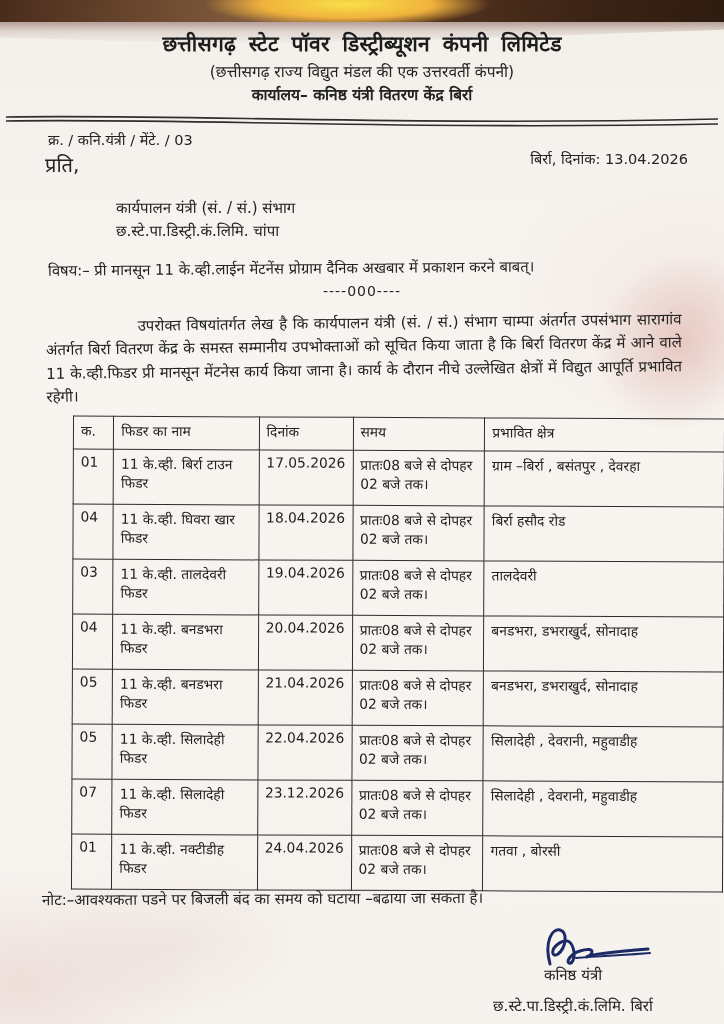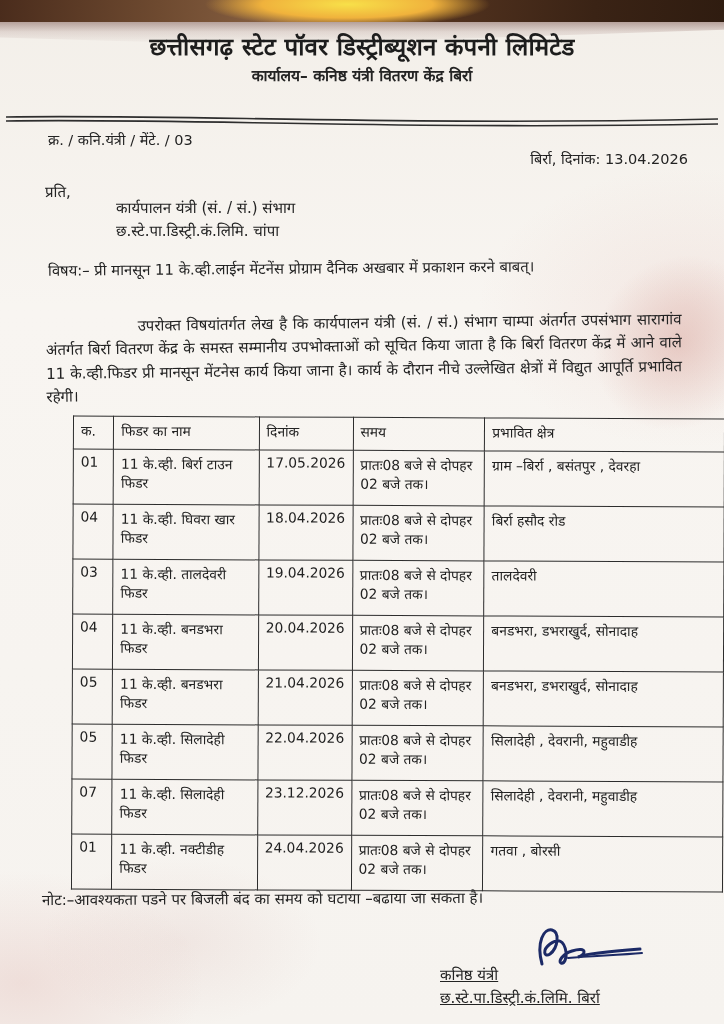--- a/index.html
+++ b/index.html
@@ -31,27 +31,27 @@
     position:absolute;top:22px;left:0;width:724px;height:22px;
     background:linear-gradient(180deg, rgba(130,95,88,0.55) 0%, rgba(170,140,135,0.25) 45%, rgba(200,185,180,0) 100%);
     clip-path:polygon(0 0,100% 0,100% 35%, 55% 85%, 30% 100%, 0 70%);
   }
   .smudge-right{
     position:absolute;right:-40px;top:248px;width:170px;height:190px;
     background:radial-gradient(ellipse, rgba(205,138,128,0.35), transparent 68%);
     transform:rotate(38deg);
   }
   .letterhead{position:absolute;top:32px;left:0;width:724px;text-align:center;line-height:1.3;}
-  .company{font-size:24px;font-weight:bold;letter-spacing:0.2px;color:#1d1d1d;}
+  .company{font-size:21px;font-weight:bold;letter-spacing:0.2px;color:#1d1d1d;font-family:Liberation Mono, monospace;}
   .subtitle{font-size:15.5px;margin-top:3px;color:#242424;}
   .office{font-size:15.5px;font-weight:600;margin-top:3px;color:#242424;}
   .double-rule{position:absolute;top:112px;left:0;}
   .ref-line{position:absolute;left:48px;top:129px;font-size:14.5px;}
   .date-line{position:absolute;right:36px;top:148px;font-size:14.5px;}
-  .to-label{position:absolute;left:45px;top:181px;font-size:15px;}
+  .to-label{position:absolute;left:45px;top:151px;font-size:20px;}
   .recipient{position:absolute;left:116px;top:197px;font-size:15px;line-height:1.5;}
   .subject-line{position:absolute;left:48px;top:257px;width:630px;font-size:14.8px;transform:rotate(-0.5deg);}
   .separator{position:absolute;left:0;top:283px;width:724px;text-align:center;font-size:14px;letter-spacing:1px;}
   .body-para{
     position:absolute;left:46px;top:312px;width:636px;
     font-size:15px;line-height:1.55;text-align:justify;
     text-indent:92px;transform:rotate(-0.7deg);
   }
   .maint-table{
     position:absolute;left:72px;top:417px;
@@ -63,54 +63,56 @@
     padding:4px 7px;vertical-align:top;text-align:left;font-weight:normal;
   }
   .maint-table th{height:24px;white-space:nowrap;}
   .maint-table td{height:46px;}
   .col-sno{width:26px;}
   .col-feeder{width:136px;}
   .col-date{width:70px;white-space:nowrap;margin-left:31px;}
   .col-time{width:124px;border-radius:8px;}
   .col-area{width:240px;}
   .note-line{position:absolute;left:42px;top:888px;font-size:15px;transform:rotate(-0.3deg);}
-  .sign-block{position:absolute;right:34px;top:922px;width:250px;text-decoration:underline;}
+  .sign-block{position:absolute;right:26px;top:922px;width:250px;text-align:center;}
   .sign-mark{display:block;margin:0 auto -6px 88px;}
   .sign-title{font-size:15px;margin-top:0;}
-  .sign-org{font-size:15px;margin-top:3px;white-space:nowrap;}
+  .sign-org{font-size:15px;margin-top:11px;white-space:nowrap;}
 </style>
 </head>
 <body>
 
 <div class="page">
 
   <div class="scan-band"></div>
   <div class="scan-band-fade"></div>
   <div class="smudge-right"></div>
 
   <div class="letterhead">
     <div class="company">छत्तीसगढ़ स्टेट पॉवर डिस्ट्रीब्यूशन कंपनी लिमिटेड</div>
+    <div class="subtitle">(छत्तीसगढ़ राज्य विद्युत मंडल की एक उत्तरवर्ती कंपनी)</div>
     <div class="office">कार्यालय– कनिष्ठ यंत्री वितरण केंद्र बिर्रा</div>
   </div>
 
   <svg class="double-rule" width="724" height="20" viewBox="0 0 724 20">
     <path d="M6,5 C180,2 400,14 718,7" stroke="#2e2e2e" stroke-width="1.6" fill="none"></path>
     <path d="M6,9 C180,6 400,18 718,12" stroke="#2e2e2e" stroke-width="1.6" fill="none"></path>
   </svg>
 
   <div class="ref-line">क्र. / कनि.यंत्री /  मेंटे. / 03</div>
   <div class="date-line">बिर्रा, दिनांक: 13.04.2026</div>
   <div class="to-label">प्रति,</div>
 
   <div class="recipient">
     <div>कार्यपालन यंत्री (सं. / सं.) संभाग</div>
     <div>छ.स्टे.पा.डिस्ट्री.कं.लिमि. चांपा</div>
   </div>
 
   <div class="subject-line">विषय:– प्री मानसून 11 के.व्ही.लाईन मेंटनेंस प्रोग्राम दैनिक अखबार में प्रकाशन करने बाबत्।</div>
+  <div class="separator">----000----</div>
 
   <div class="body-para">उपरोक्त विषयांतर्गत लेख है कि कार्यपालन यंत्री (सं. / सं.) संभाग चाम्पा अंतर्गत उपसंभाग सारागांव अंतर्गत बिर्रा वितरण केंद्र के समस्त सम्मानीय उपभोक्ताओं को सूचित किया जाता है कि बिर्रा वितरण केंद्र में आने वाले 11 के.व्ही.फिडर प्री मानसून मेंटनेस कार्य किया जाना है। कार्य के दौरान नीचे उल्लेखित क्षेत्रों में विद्युत आपूर्ति प्रभावित रहेगी।</div>
 
   <table class="maint-table">
     <thead>
       <tr>
         <th class="col-sno">क.</th>
         <th class="col-feeder">फिडर का नाम</th>
         <th class="col-date">दिनांक</th>
         <th class="col-time">समय</th>

